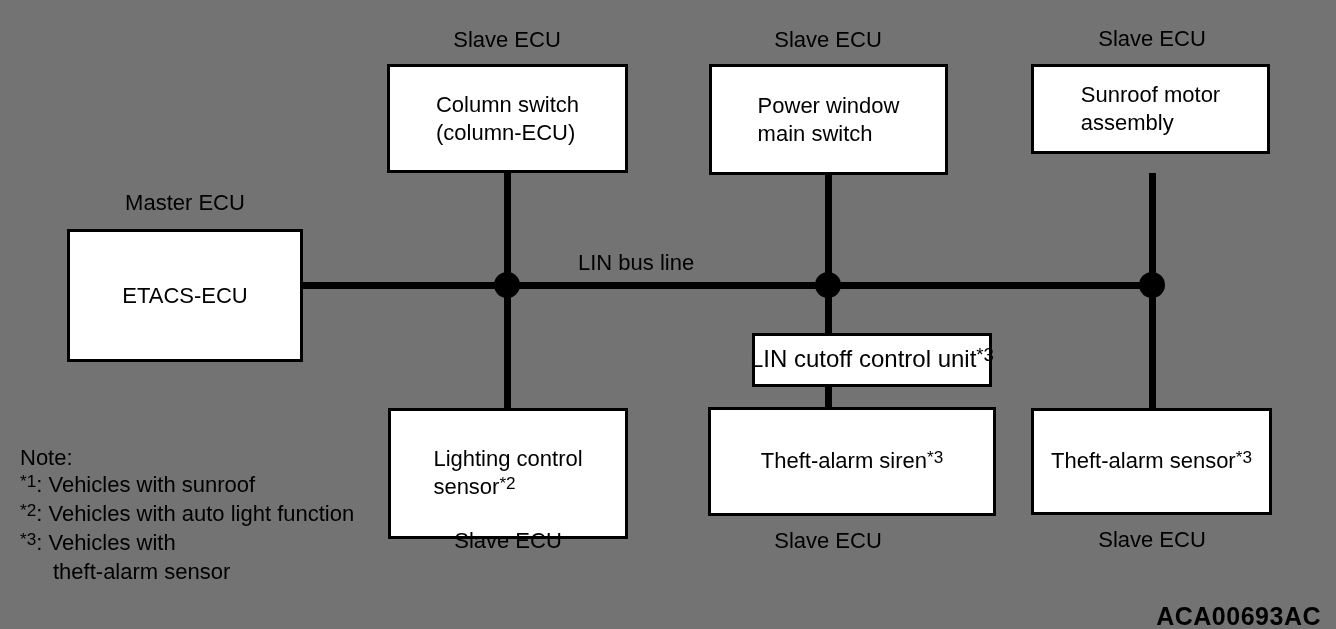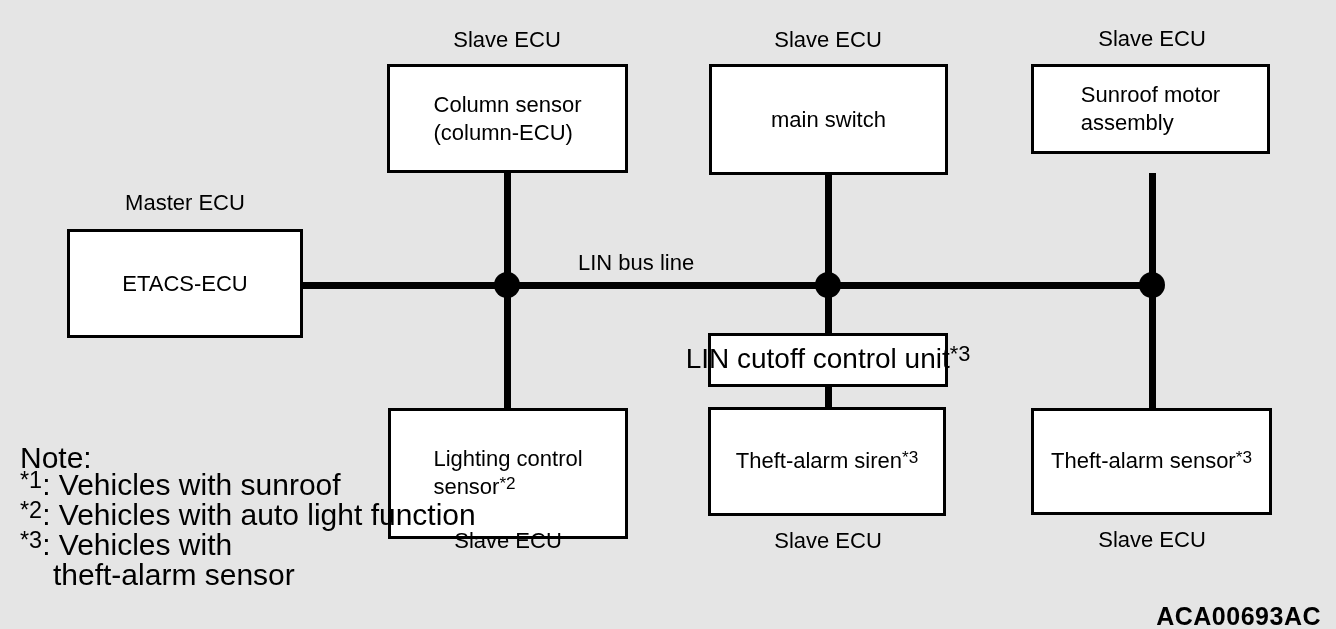--- a/index.html
+++ b/index.html
@@ -1,33 +1,33 @@
 <!DOCTYPE html>
 <html><head>
 <meta charset="utf-8">
 <style>
   html,body{margin:0;padding:0;background:#fff;}
   .stage{
-    position:relative;width:1336px;height:629px;background:#e5e5e5;
+    position:relative;width:1336px;height:629px;background:#737373;
     font-family:"Liberation Sans",sans-serif;color:#000;overflow:hidden;
   }
   .lbl{position:absolute;font-size:22px;line-height:24px;white-space:nowrap;}
   .role{width:210px;text-align:center;}
   .hline{position:absolute;height:7px;background:#000;}
   .vline{position:absolute;width:7px;background:#000;}
   .dot{position:absolute;width:26px;height:26px;border-radius:50%;background:#000;}
   .box{
     position:absolute;box-sizing:border-box;border:3px solid #000;background:#fff;
     display:flex;align-items:center;justify-content:center;
     font-size:22px;line-height:28px;
   }
   .box .inner{text-align:left;white-space:nowrap;}
-  .box.small{font-size:28px;}
+  .box.small{font-size:24px;margin-left:44px;}
   .sup{font-size:78%;position:relative;top:-0.32em;}
-  .note{position:absolute;left:20px;top:444px;font-size:30px;line-height:27px;}
+  .note{position:absolute;left:20px;top:444px;font-size:22px;line-height:27px;}
   .note .cont{padding-left:33px;}
   .figcode{position:absolute;font-size:25px;font-weight:bold;letter-spacing:0.5px;}
 </style>
 </head>
 <body>
 
 <div class="stage">
 
   <div class="lbl role" style="left:402px;top:28px">Slave ECU</div>
   <div class="lbl role" style="left:723px;top:28px">Slave ECU</div>
@@ -40,35 +40,36 @@
   <div class="vline" style="left:825px;top:174px;height:159px"></div>
   <div class="vline" style="left:825px;top:387px;height:20px"></div>
   <div class="vline" style="left:1149px;top:173px;height:235px"></div>
 
   <div class="dot" style="left:494px;top:272px"></div>
   <div class="dot" style="left:815px;top:272px"></div>
   <div class="dot" style="left:1139px;top:272px"></div>
 
   <div class="lbl" style="left:578px;top:251px;width:180px;text-align:left">LIN bus line</div>
 
-  <div class="box" style="left:67px;top:229px;width:236px;height:109px">
+  <div class="box" style="left:67px;top:229px;width:236px;height:133px">
     <div class="inner">
       <div>ETACS-ECU</div>
     </div>
   </div>
 
   <div class="box" style="left:387px;top:64px;width:241px;height:109px">
     <div class="inner">
-      <div>Column sensor</div>
+      <div>Column switch</div>
       <div>(column-ECU)</div>
     </div>
   </div>
 
   <div class="box" style="left:709px;top:64px;width:239px;height:111px">
     <div class="inner">
+      <div>Power window</div>
       <div>main switch</div>
     </div>
   </div>
 
   <div class="box" style="left:1031px;top:64px;width:239px;height:90px">
     <div class="inner">
       <div>Sunroof motor</div>
       <div>assembly</div>
     </div>
   </div>
@@ -79,21 +80,21 @@
       <div><span>sensor</span><span class="sup">*2</span></div>
     </div>
   </div>
 
   <div class="box small" style="left:708px;top:333px;width:240px;height:54px">
     <div class="inner">
       <div><span>LIN cutoff control unit</span><span class="sup">*3</span></div>
     </div>
   </div>
 
-  <div class="box" style="left:708px;top:407px;width:238px;height:109px">
+  <div class="box" style="left:708px;top:407px;width:288px;height:109px">
     <div class="inner">
       <div><span>Theft-alarm siren</span><span class="sup">*3</span></div>
     </div>
   </div>
 
   <div class="box" style="left:1031px;top:408px;width:241px;height:107px">
     <div class="inner">
       <div><span>Theft-alarm sensor</span><span class="sup">*3</span></div>
     </div>
   </div>

